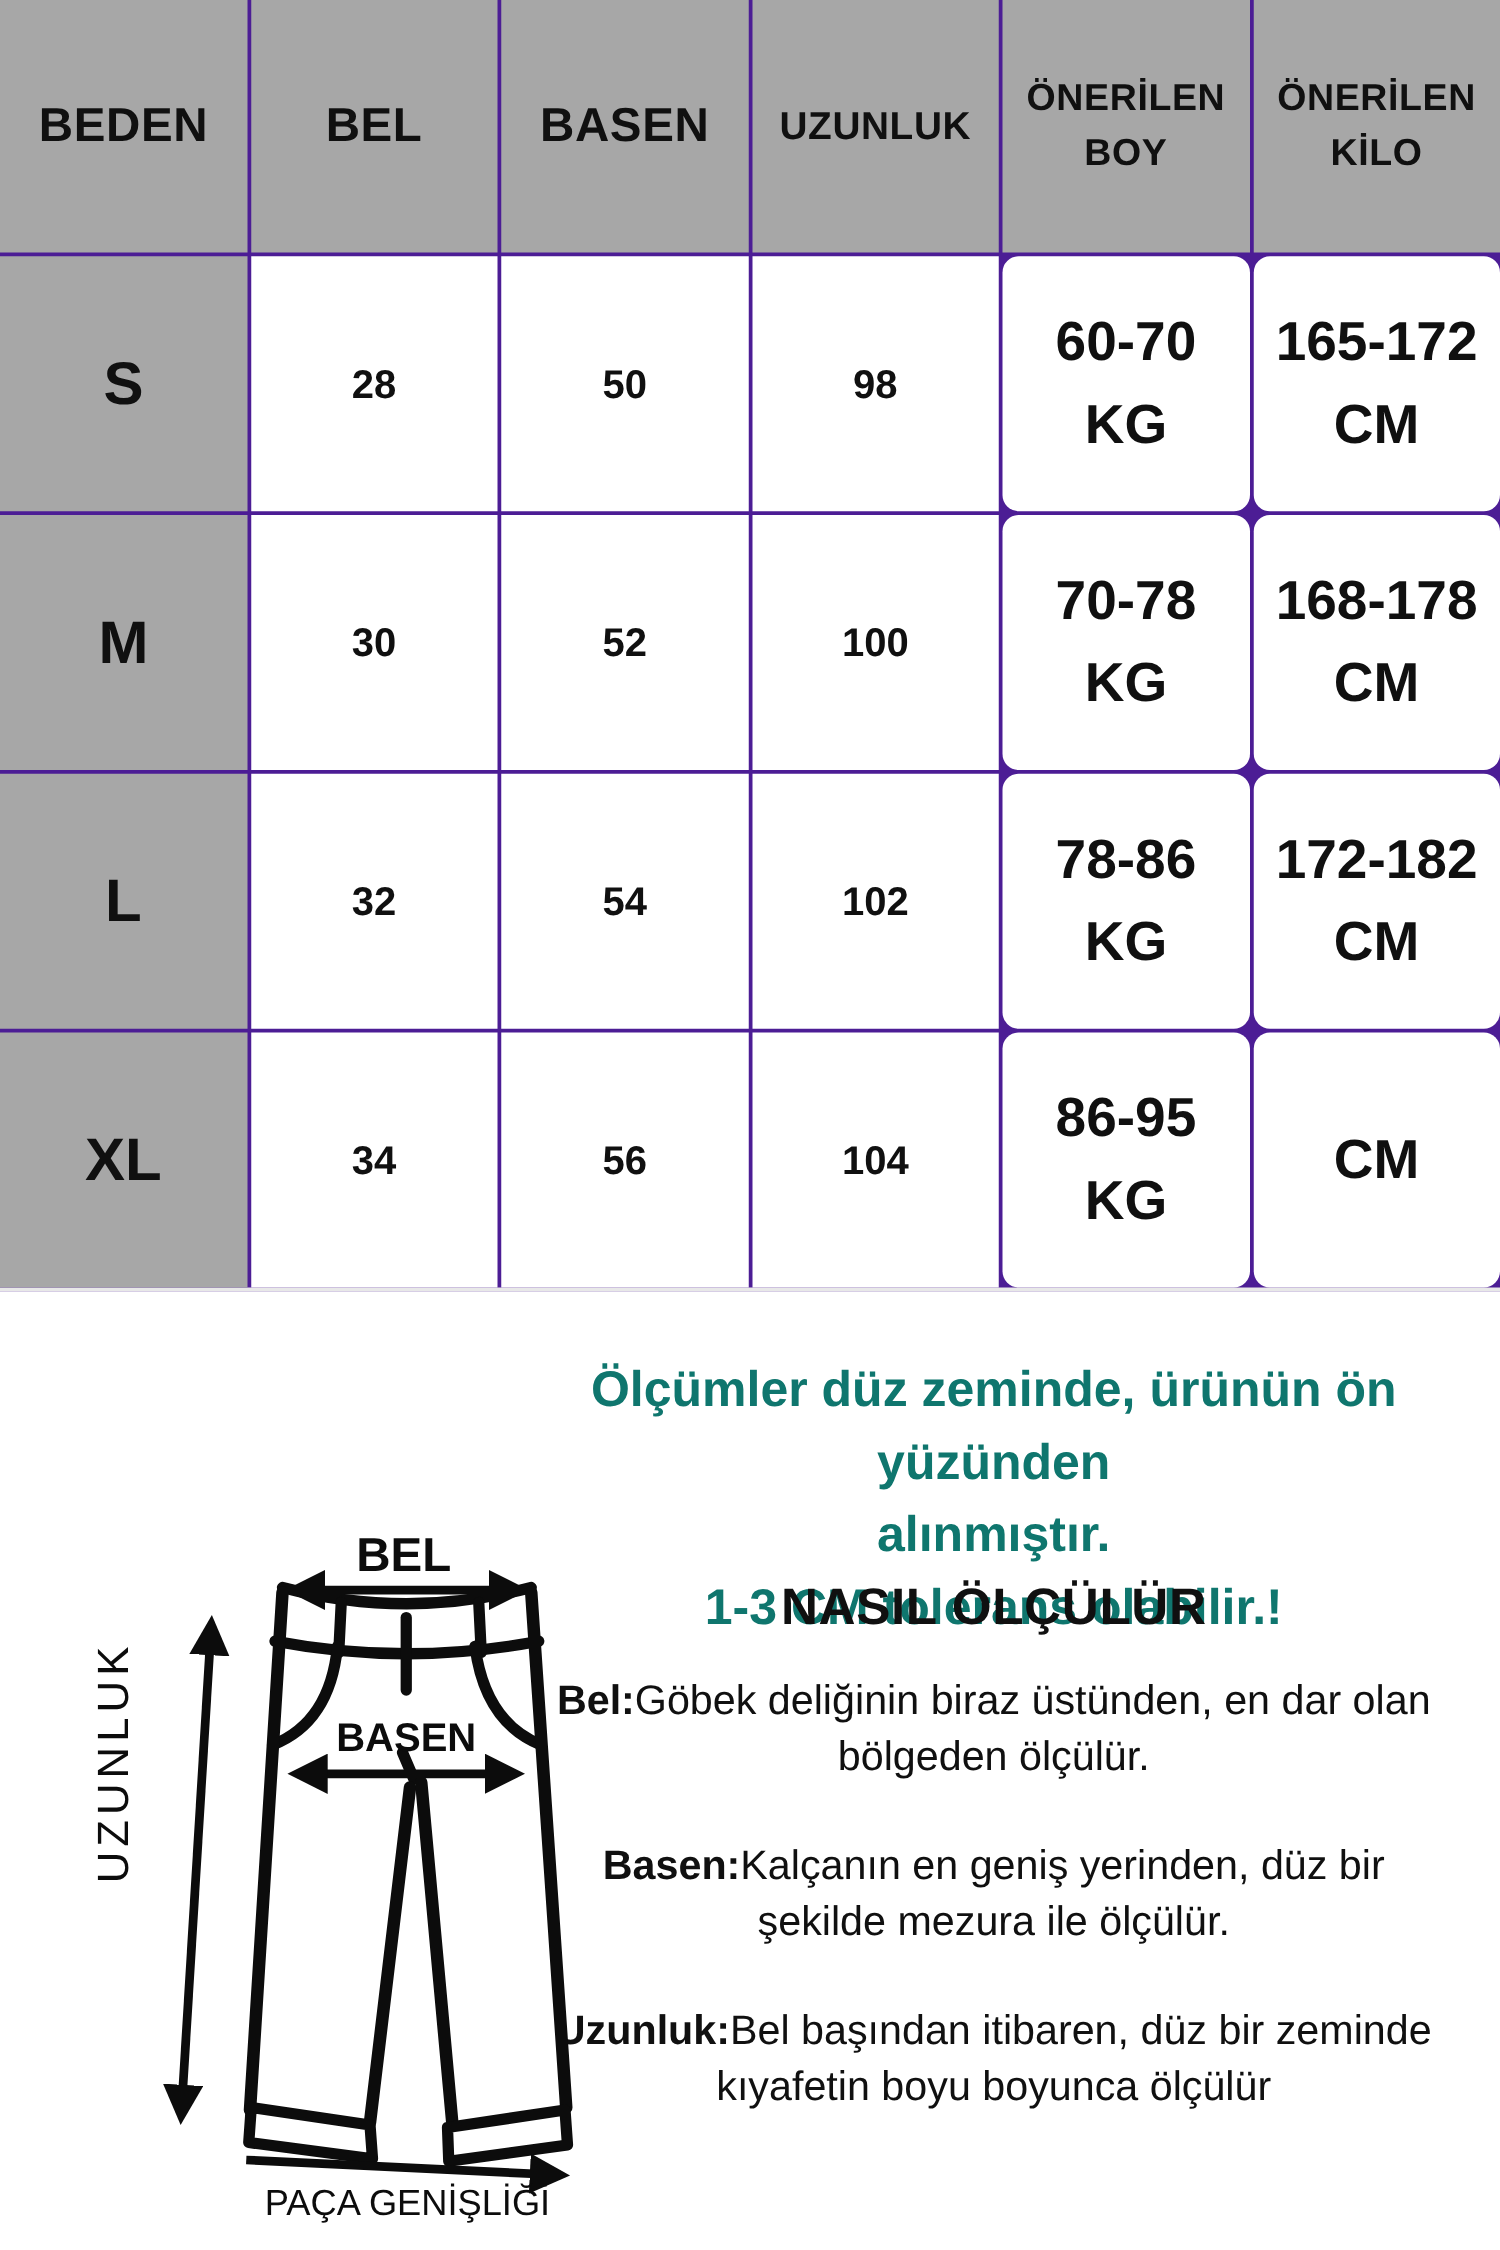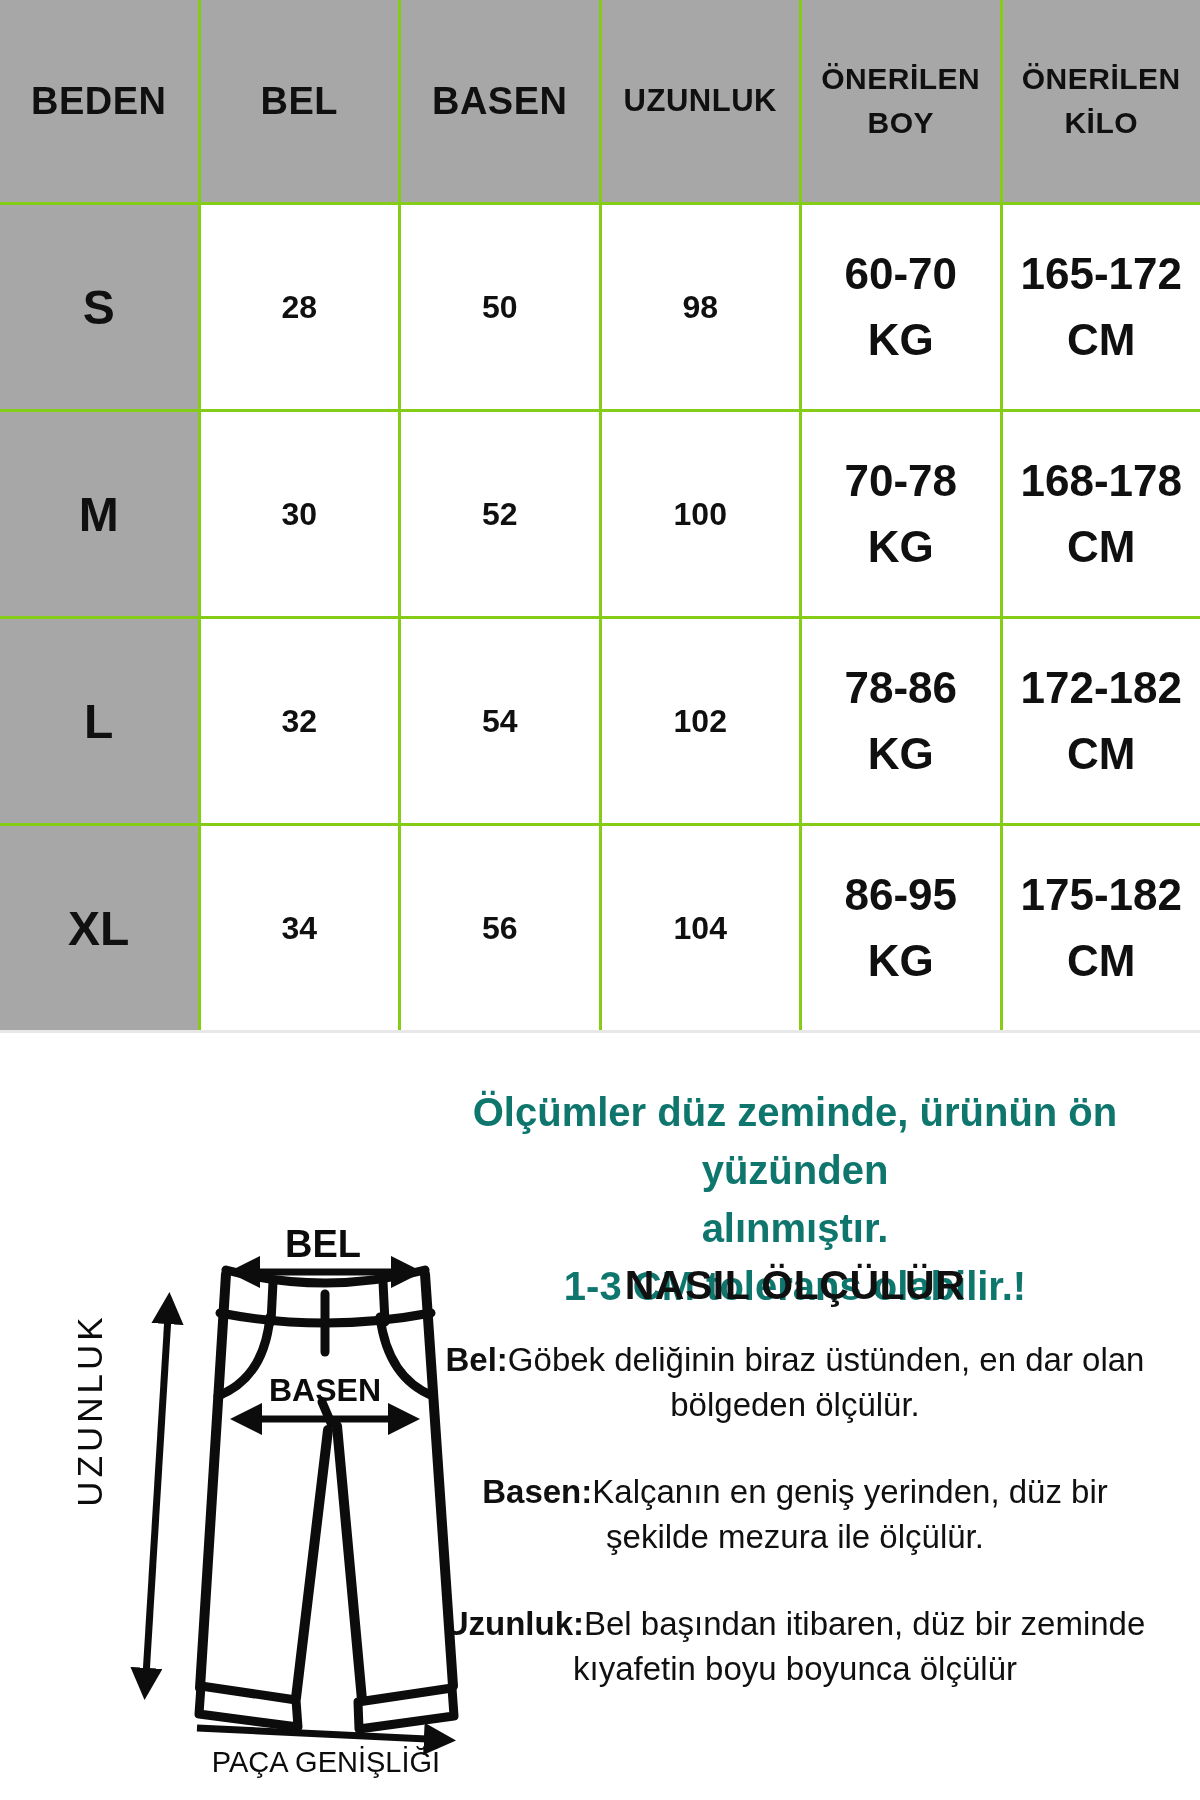--- a/index.html
+++ b/index.html
@@ -7,34 +7,34 @@
     position:relative;width:1200px;height:1800px;background:#ffffff;overflow:hidden;
     font-family:"Liberation Sans",sans-serif;color:#101010;
   }
   
   .size-table{
     position:absolute;left:0;top:0;width:1200px;
     display:grid;
     grid-template-columns:repeat(6,1fr);
     grid-template-rows:202px 204px 204px 204px 204px;
     gap:3px;
-    background:#84cc16;
+    background:#4c1d95;
     border-bottom:3px solid #e8e8e8;
   }
   .cell{
     display:flex;flex-direction:column;align-items:center;justify-content:center;
     background:#ffffff;text-align:center;font-weight:bold;
   }
   .cell.gray{background:#a7a7a7;}
   .hdr{font-size:38px;letter-spacing:.5px;}
   .hdr.small{font-size:30px;line-height:44px;padding:0 4px;}
   .hdr.mid{font-size:31px;letter-spacing:.5px;}
   .size-letter{font-size:48px;}
   .num{font-size:32px;}
-  .range{font-size:44px;line-height:66px;}
+  .range{font-size:44px;line-height:66px;border-radius:13px;}
   
   .note{
     position:absolute;left:430px;top:1083px;width:730px;
     text-align:center;font-weight:bold;font-size:40px;line-height:58px;
   }
   
   .howto{
     position:absolute;left:430px;top:1262px;width:730px;text-align:center;
   }
   .howto-title{font-size:41px;font-weight:bold;margin:0 0 28px 0;letter-spacing:.5px;}
@@ -146,21 +146,20 @@
         <span>56</span>
       </div>
     <div class="cell num">
         <span>104</span>
       </div>
     <div class="cell range">
       <div>86-95</div>
       <div>KG</div>
     </div>
     <div class="cell range">
-      <div>175-182</div>
       <div>CM</div>
     </div>
   </div>
 
   <div class="note" style="color:#0f766e;">
     <div>Ölçümler düz zeminde, ürünün ön yüzünden</div>
     <div>alınmıştır.</div>
     <div>1-3 CM tolerans olabilir.!</div>
   </div>
 

